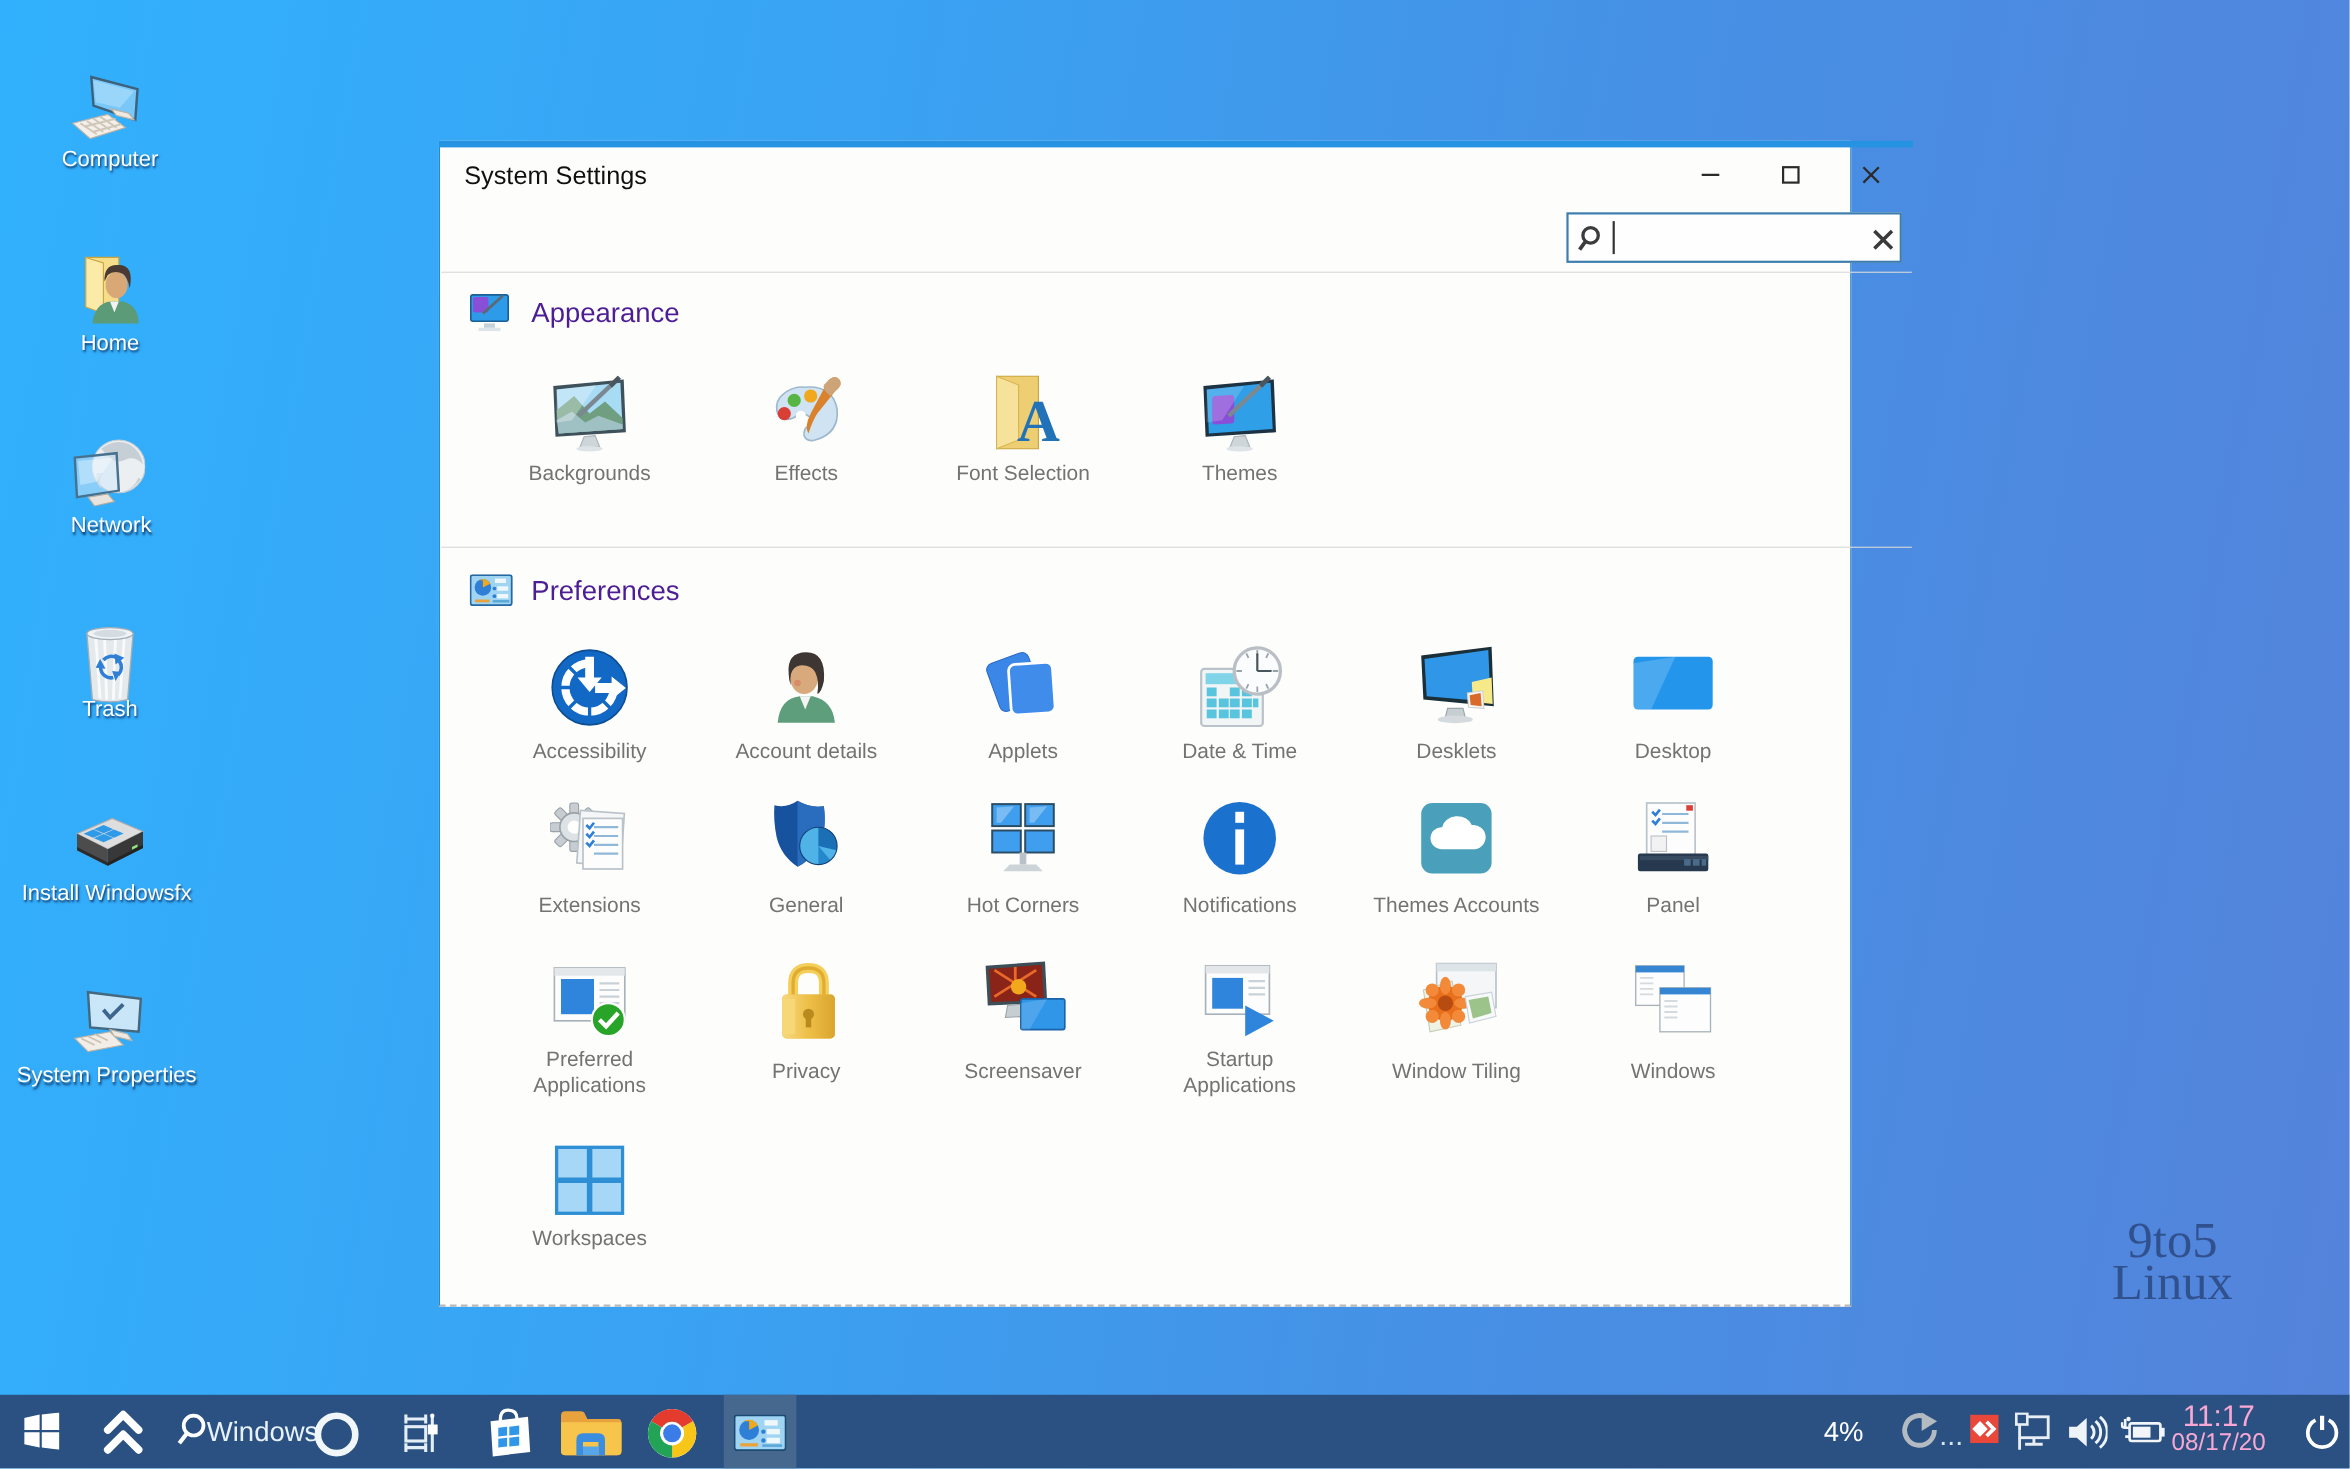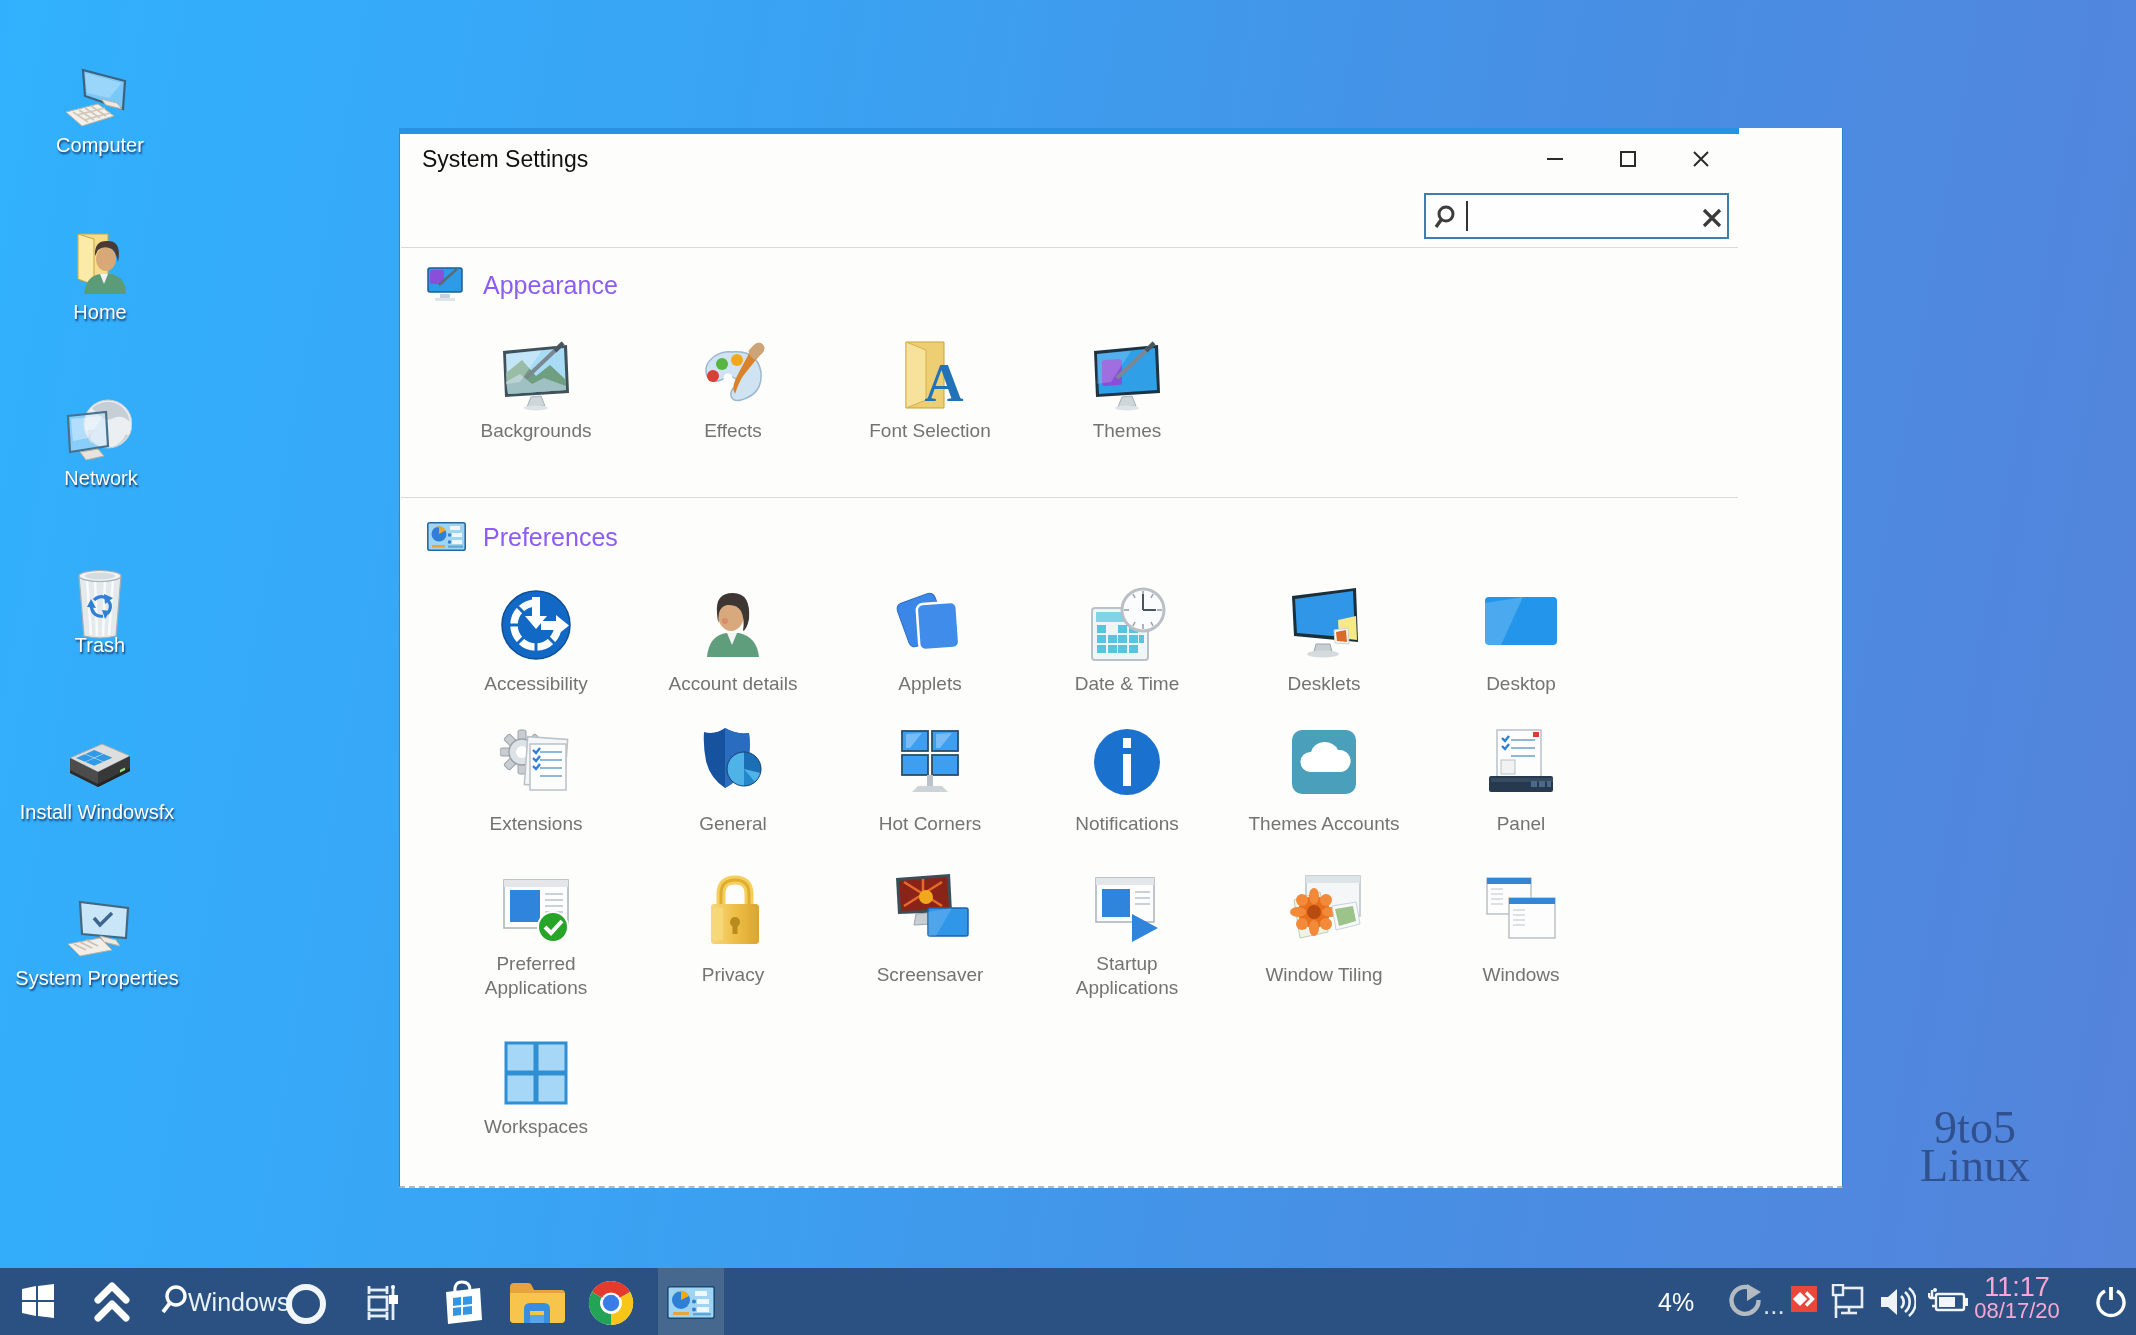--- a/index.html
+++ b/index.html
@@ -4,28 +4,28 @@
 <style>
   html,body{margin:0;padding:0;}
   body{width:2136px;height:1335px;overflow:hidden;position:relative;
     font-family:"Liberation Sans",sans-serif;
     background:linear-gradient(100deg,#31b1fd 0%,#3aa2f2 35%,#4690e5 65%,#5583da 100%);}
   .abs{position:absolute;}
   
   .dlabel{position:absolute;color:#fff;font-size:20px;text-align:center;width:220px;
     text-shadow:1px 2px 2px rgba(10,35,80,.85);transform:translateX(-50%);}
   
-  #win{position:absolute;left:399px;top:128px;width:1444px;height:1060px;
+  #win{position:absolute;left:399px;top:128px;width:1284px;height:1060px;
     background:#fdfdfc;border-left:1px solid #2787c8;border-right:1px solid #2787c8;
     border-bottom:2px dashed #b9b9b9;box-sizing:border-box;}
   #win .topbar{position:absolute;left:-1px;top:0;width:1340px;height:6px;background:#2593e2;}
   #title{position:absolute;left:22px;top:18px;font-size:23px;color:#101010;}
   .wbtn{position:absolute;top:20px;width:22px;height:22px;}
   .divider{position:absolute;left:1px;width:1337px;height:1px;background:#d9d9d9;}
-  .hdr{position:absolute;font-size:25px;color:#8b5cf6;}
+  .hdr{position:absolute;font-size:25px;color:#4c1d95;}
   .clabel{position:absolute;transform:translateX(-50%);text-align:center;width:196px;
     font-size:19px;color:#737373;line-height:24px;}
   
   #taskbar{position:absolute;left:0;top:1268px;width:2136px;height:67px;background:#2a5181;}
   .tlabel{color:#e8f2fb;}
   
   #wm{position:absolute;left:1895px;top:1109px;width:160px;color:rgba(27,48,94,.62);
     font-family:"Liberation Serif",serif;font-size:46px;line-height:38px;text-align:center;}
 </style>
 </head>

